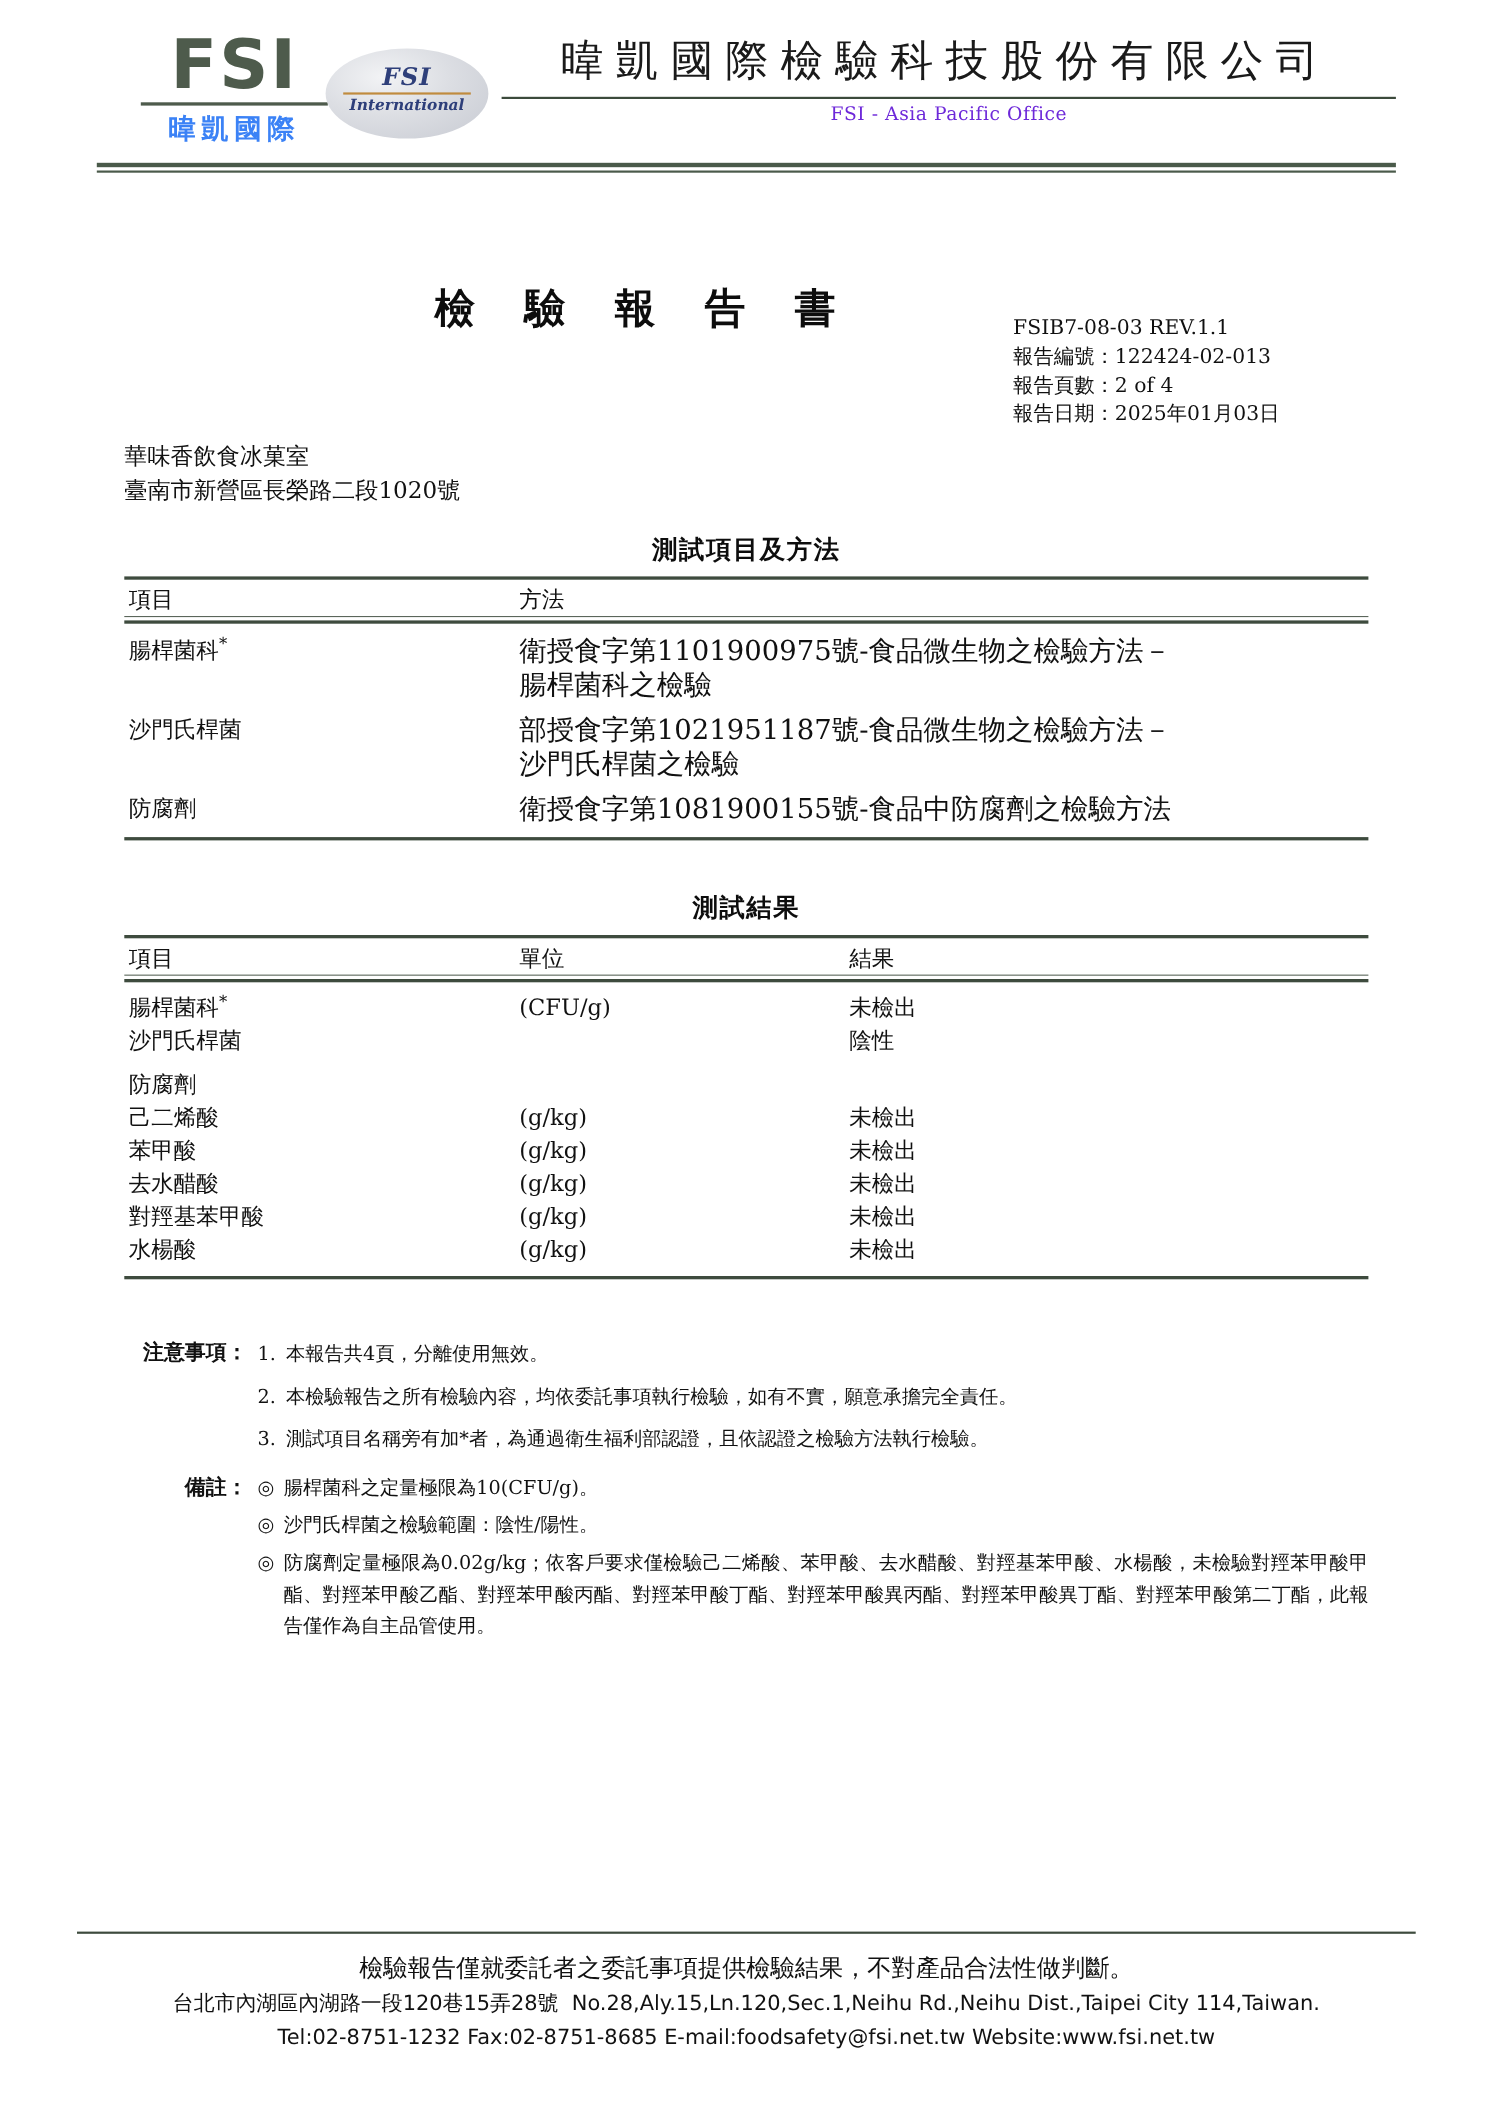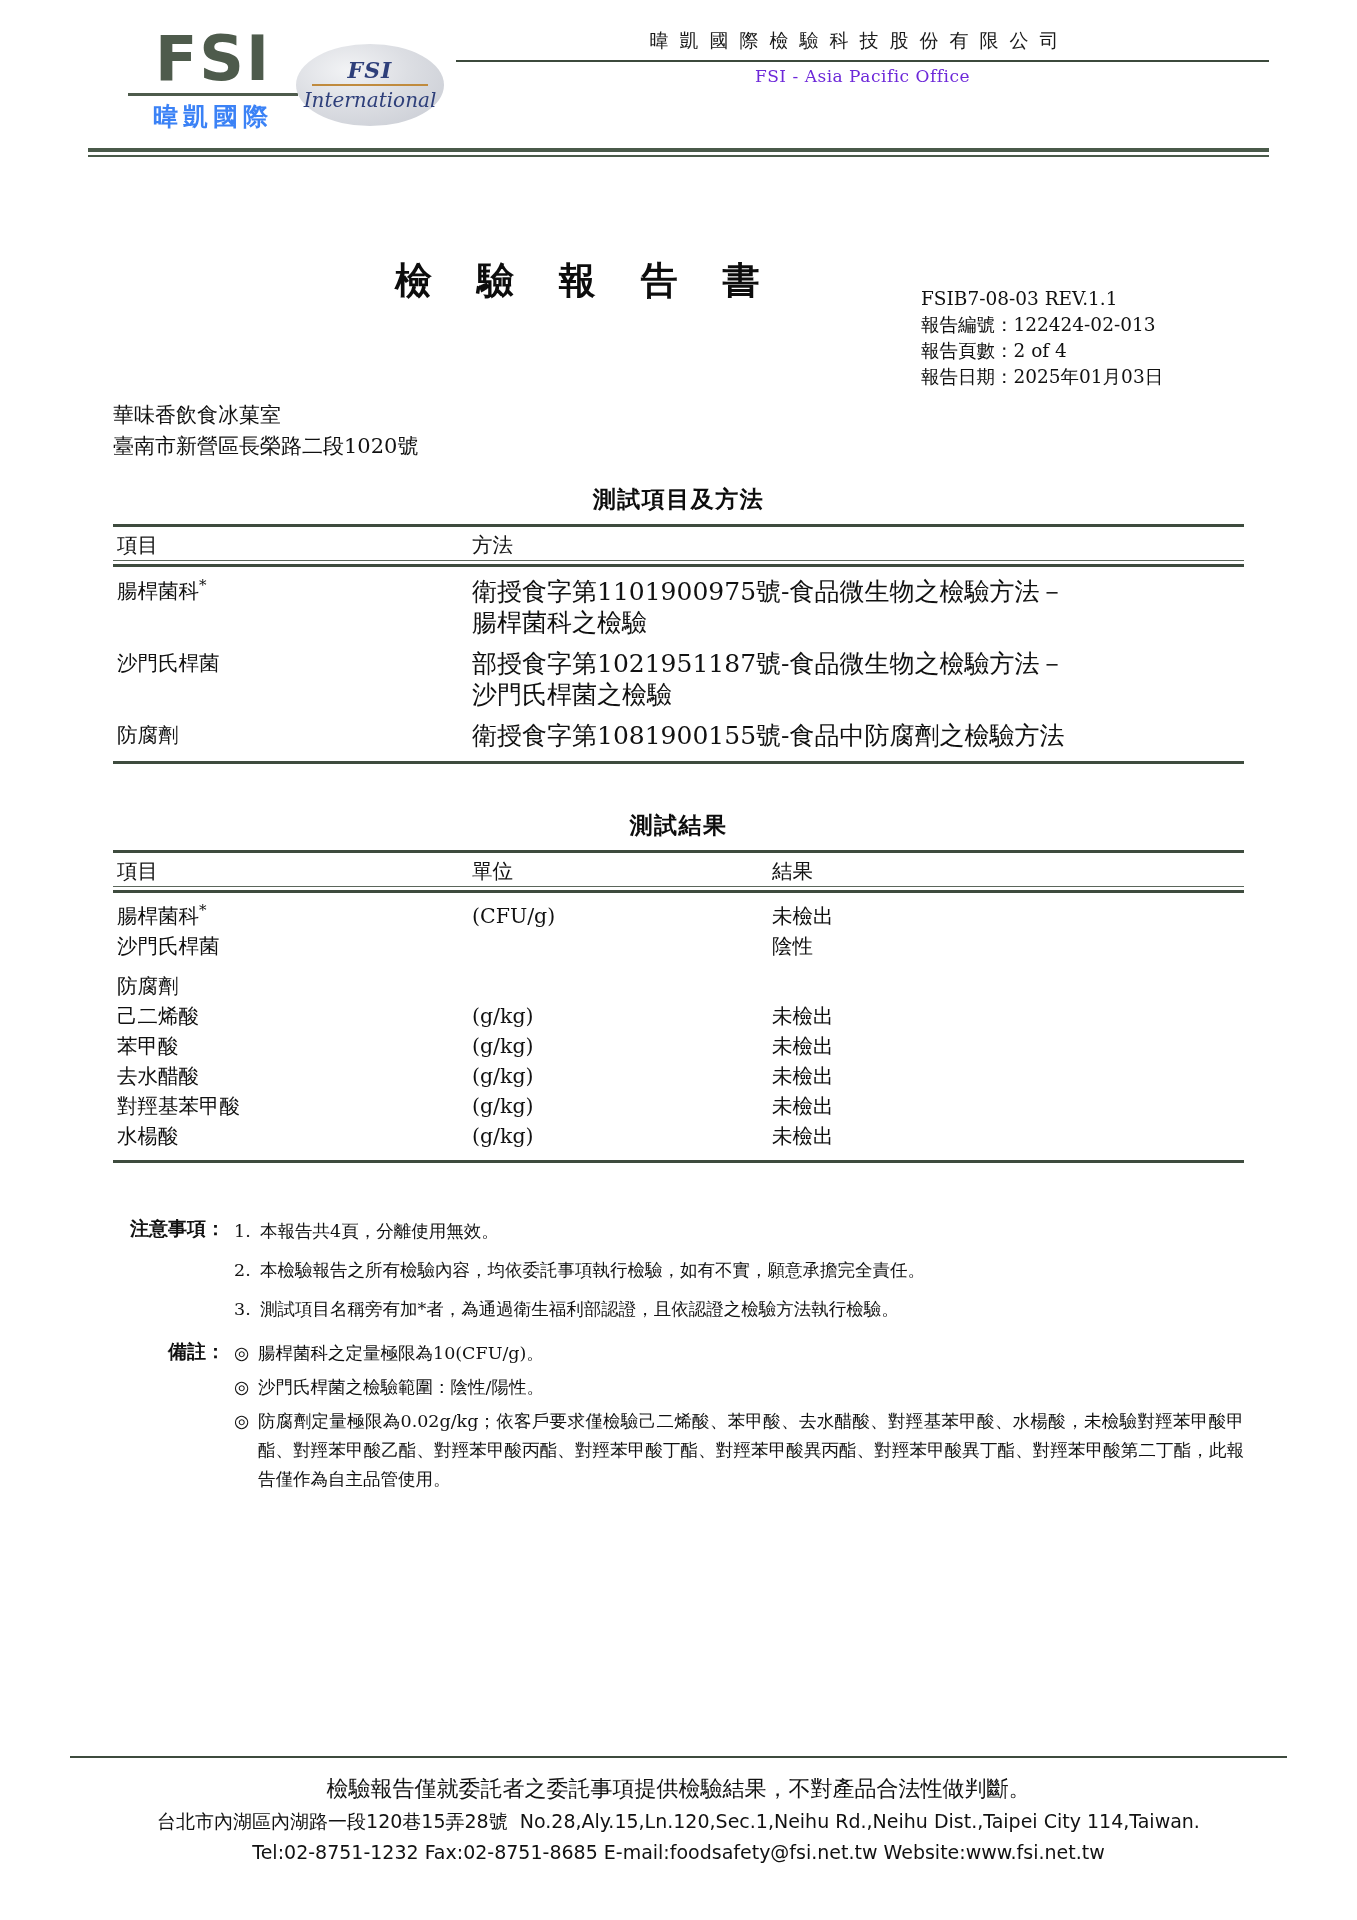--- a/index.html
+++ b/index.html
@@ -77,35 +77,35 @@
     color: #2e3f7a;
     font-family: "DejaVu Serif", "Liberation Serif", serif;
     letter-spacing: 1px;
   }
   .oval-line {
     height: 2px;
     background: #c08b3e;
     margin: 1px 16px 2px 16px;
   }
   .oval-intl {
-    font-size: 20px;
+    font-size: 14px;
     font-style: italic;
-    font-weight: normal;
+    font-weight: bold;
     color: #2e3f7a;
     font-family: "DejaVu Serif", "Liberation Serif", serif;
   }
 
   .company-block {
     position: absolute;
     left: 368px;
     right: 0;
     top: 6px;
   }
   .company-cn {
-    font-size: 19px;
+    font-size: 39px;
     letter-spacing: 11px;
     text-align: center;
     color: #1a1a1a;
     padding-right: 6px;
     font-family: "DejaVu Serif", "Liberation Serif", serif;
     white-space: nowrap;
   }
   .company-rule {
     height: 2px;
     background: #3c4a3c;

